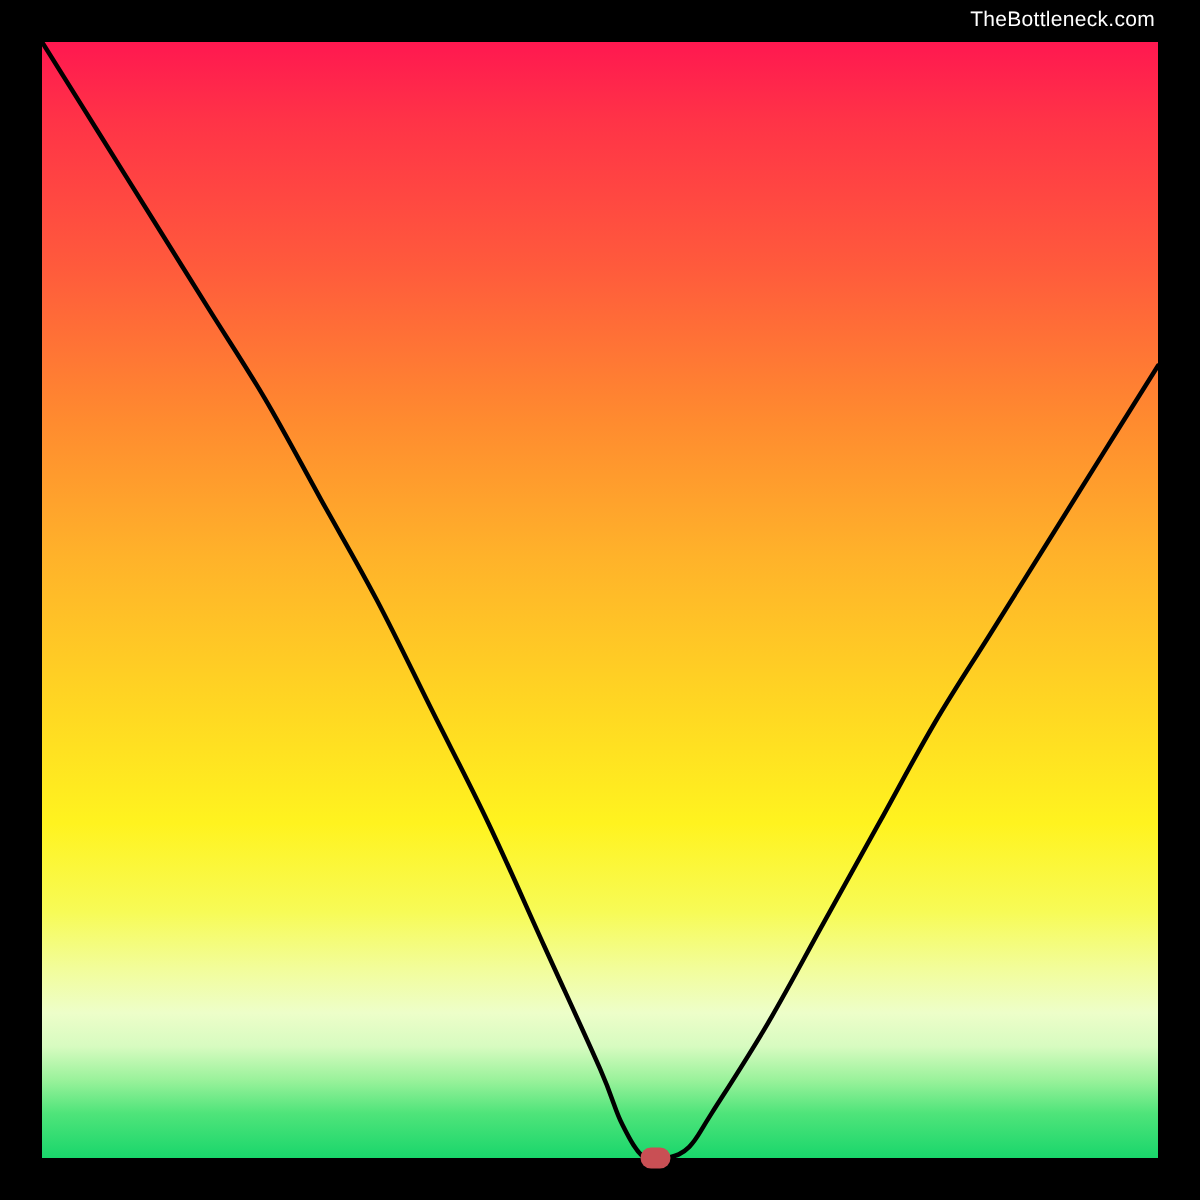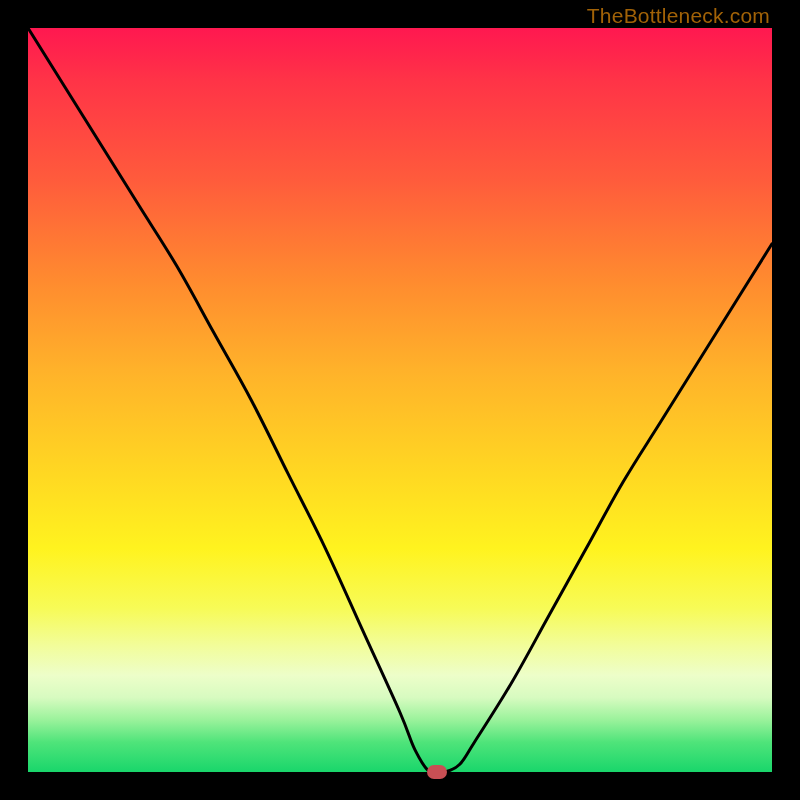--- a/index.html
+++ b/index.html
@@ -56,22 +56,22 @@
       #d7fbc0 90%,
       #9af29b 93%,
       #4fe47a 96%,
       #19d66b 100%
     );
   }
   .watermark {
     position: absolute;
     top: 4px;
     right: 30px;
-    color: #a16207;
-    font-size: 21px;
+    color: #ffffff;
+    font-size: 14px;
     font-weight: 500;
     letter-spacing: 0.2px;
     user-select: none;
   }
   svg.curve {
     position: absolute;
     left: 0;
     top: 0;
     width: 744px;
     height: 744px;

